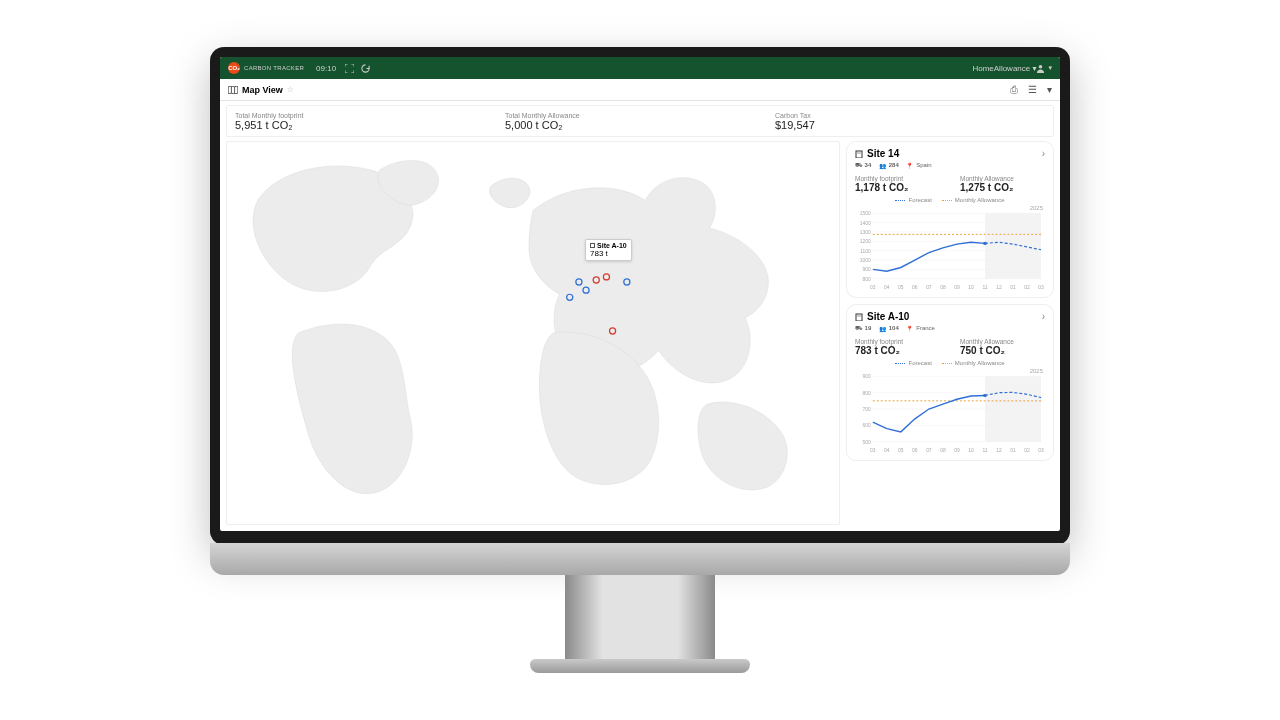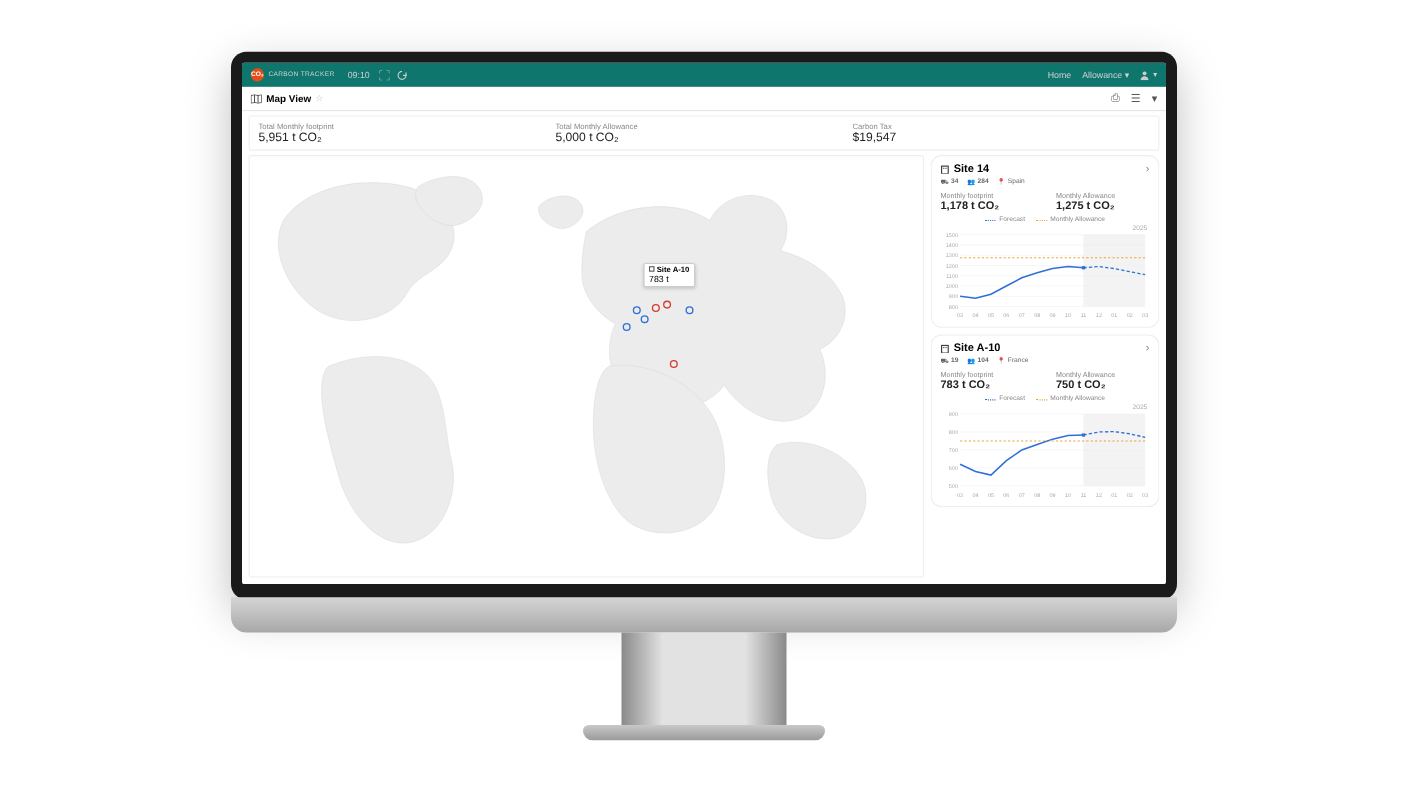--- a/index.html
+++ b/index.html
@@ -1,25 +1,25 @@
 <!DOCTYPE html>
 <html><head>
 <meta charset="utf-8">
 <style>
 *{box-sizing:border-box;margin:0;padding:0;font-family:-apple-system,BlinkMacSystemFont,"Segoe UI",Arial,sans-serif}
 body{background:#fff;width:1280px;height:720px;overflow:hidden;display:flex;align-items:center;justify-content:center}
 .monitor{width:860px;position:relative}
 .bezel{background:#1a1a1a;border-radius:14px;padding:10px 10px 14px;box-shadow:0 14px 40px rgba(0,0,0,.25)}
 .screen{background:#fff;border-radius:2px;height:474px;overflow:hidden;display:flex;flex-direction:column}
-.topbar{background:#0f766e;height:22px;display:flex;align-items:center;padding:0 8px;color:#d0d0d0;font-size:8px}
+.topbar{background:#14532d;height:22px;display:flex;align-items:center;padding:0 8px;color:#d0d0d0;font-size:8px}
 .logo-badge{width:12px;height:12px;background:#e84b17;border-radius:50%;display:flex;align-items:center;justify-content:center;color:#fff;font-size:6px;font-weight:bold;margin-right:4px}
 .logo-text{font-size:6px;letter-spacing:.3px;margin-right:12px}
 .topbar-time{margin-right:8px}
 .topbar-ico{width:10px;height:10px;margin-right:6px;display:flex;align-items:center;justify-content:center;cursor:pointer}
-.topbar-right{margin-left:auto;display:flex;align-items:flex-end;gap:10px}
+.topbar-right{margin-left:auto;display:flex;align-items:flex-end;}
 .topbar-link{font-size:8px;cursor:pointer}
 .subbar{background:#fff;border-bottom:1px solid #e5e5e5;height:22px;display:flex;align-items:center;padding:0 8px;font-size:9px}
 .subbar .map-ico{width:10px;height:8px;margin-right:4px}
 .subbar-title{font-weight:600}
 .star-ico{margin-left:4px;color:#bbb;font-size:8px;cursor:pointer}
 .subbar-right{margin-left:auto;display:flex;gap:10px}
 .subbar-right span{cursor:pointer;font-size:10px;color:#555}
 .stats-bar{background:#fff;border:1px solid #eee;margin:4px 6px;height:32px;display:flex;align-items:center;padding:0 8px;border-radius:2px}
 .stat{flex:1}
 .stat-label{font-size:7px;color:#888}

